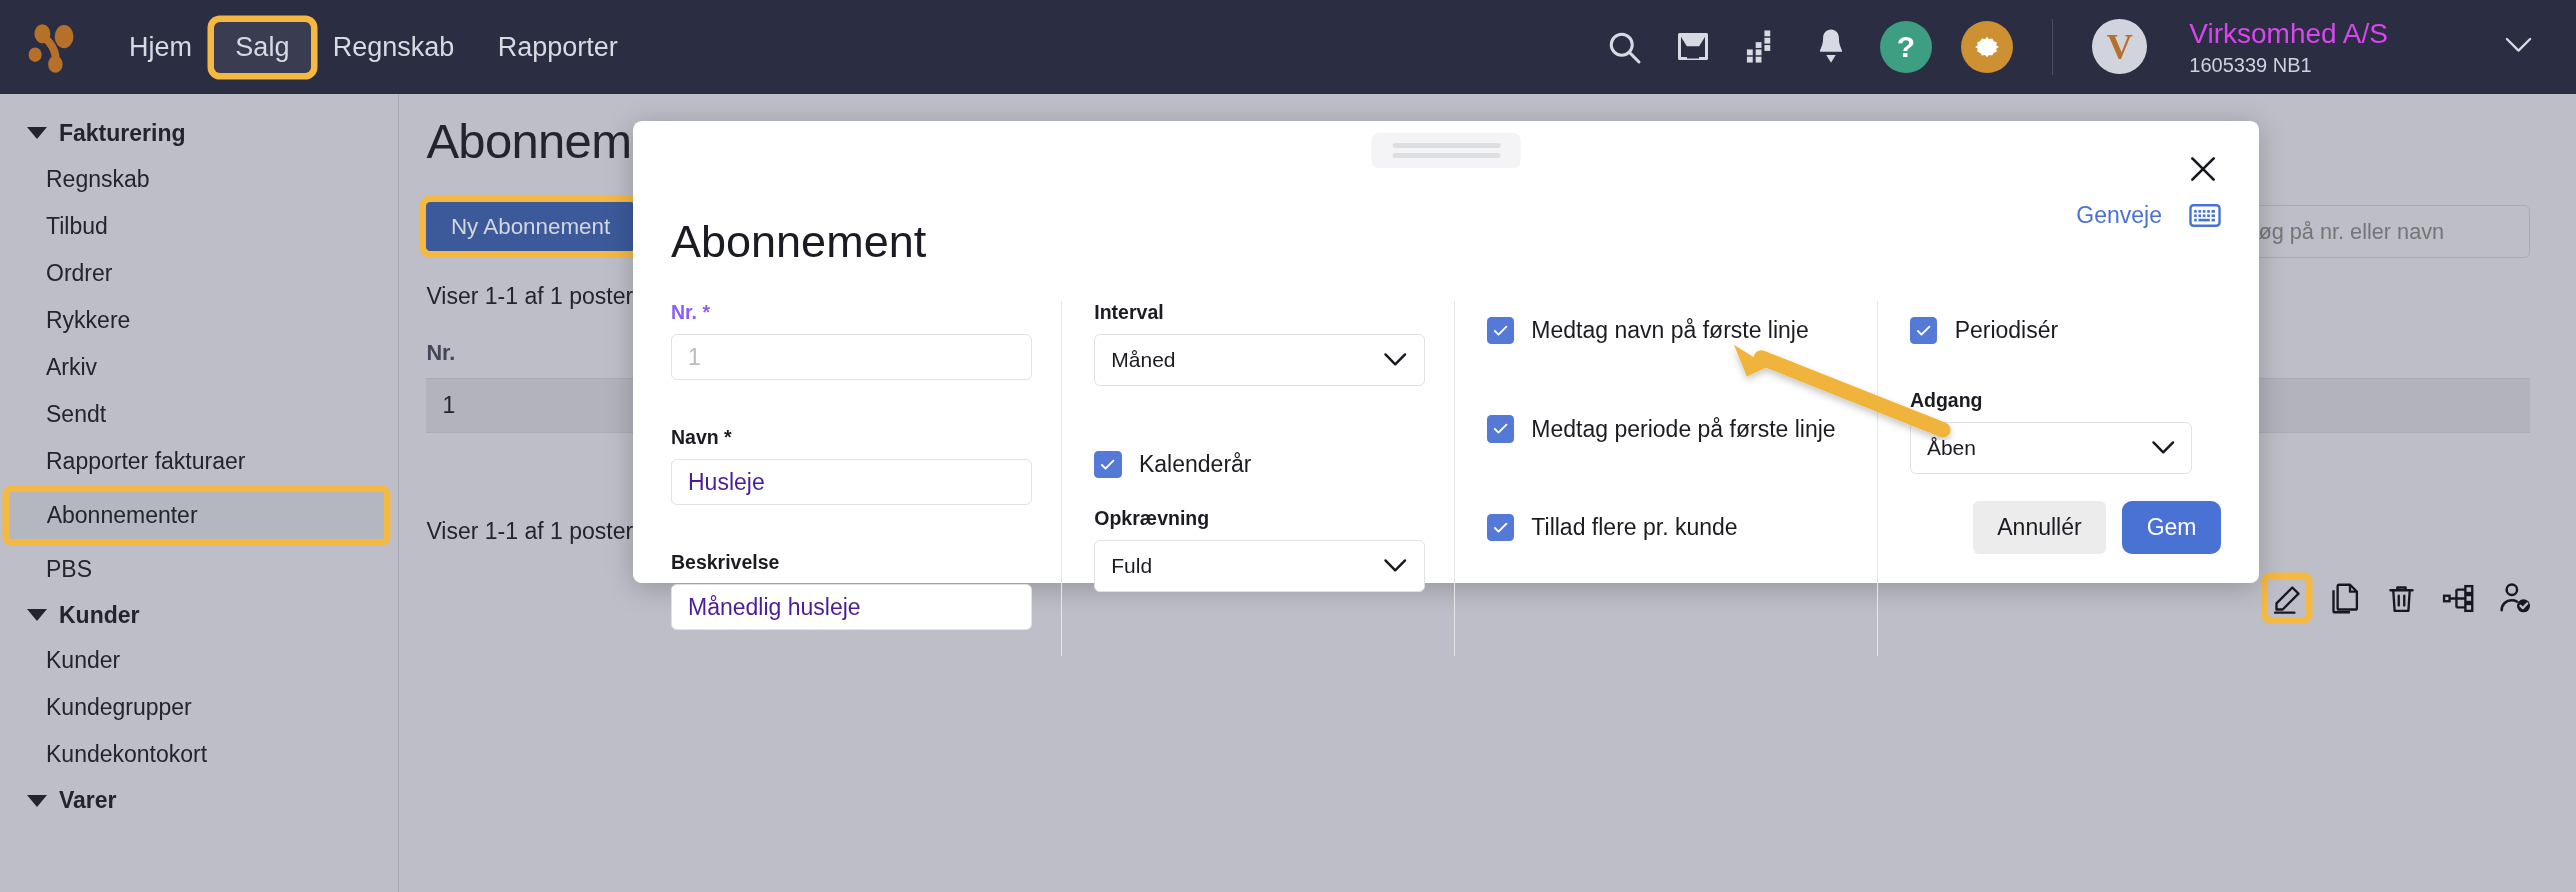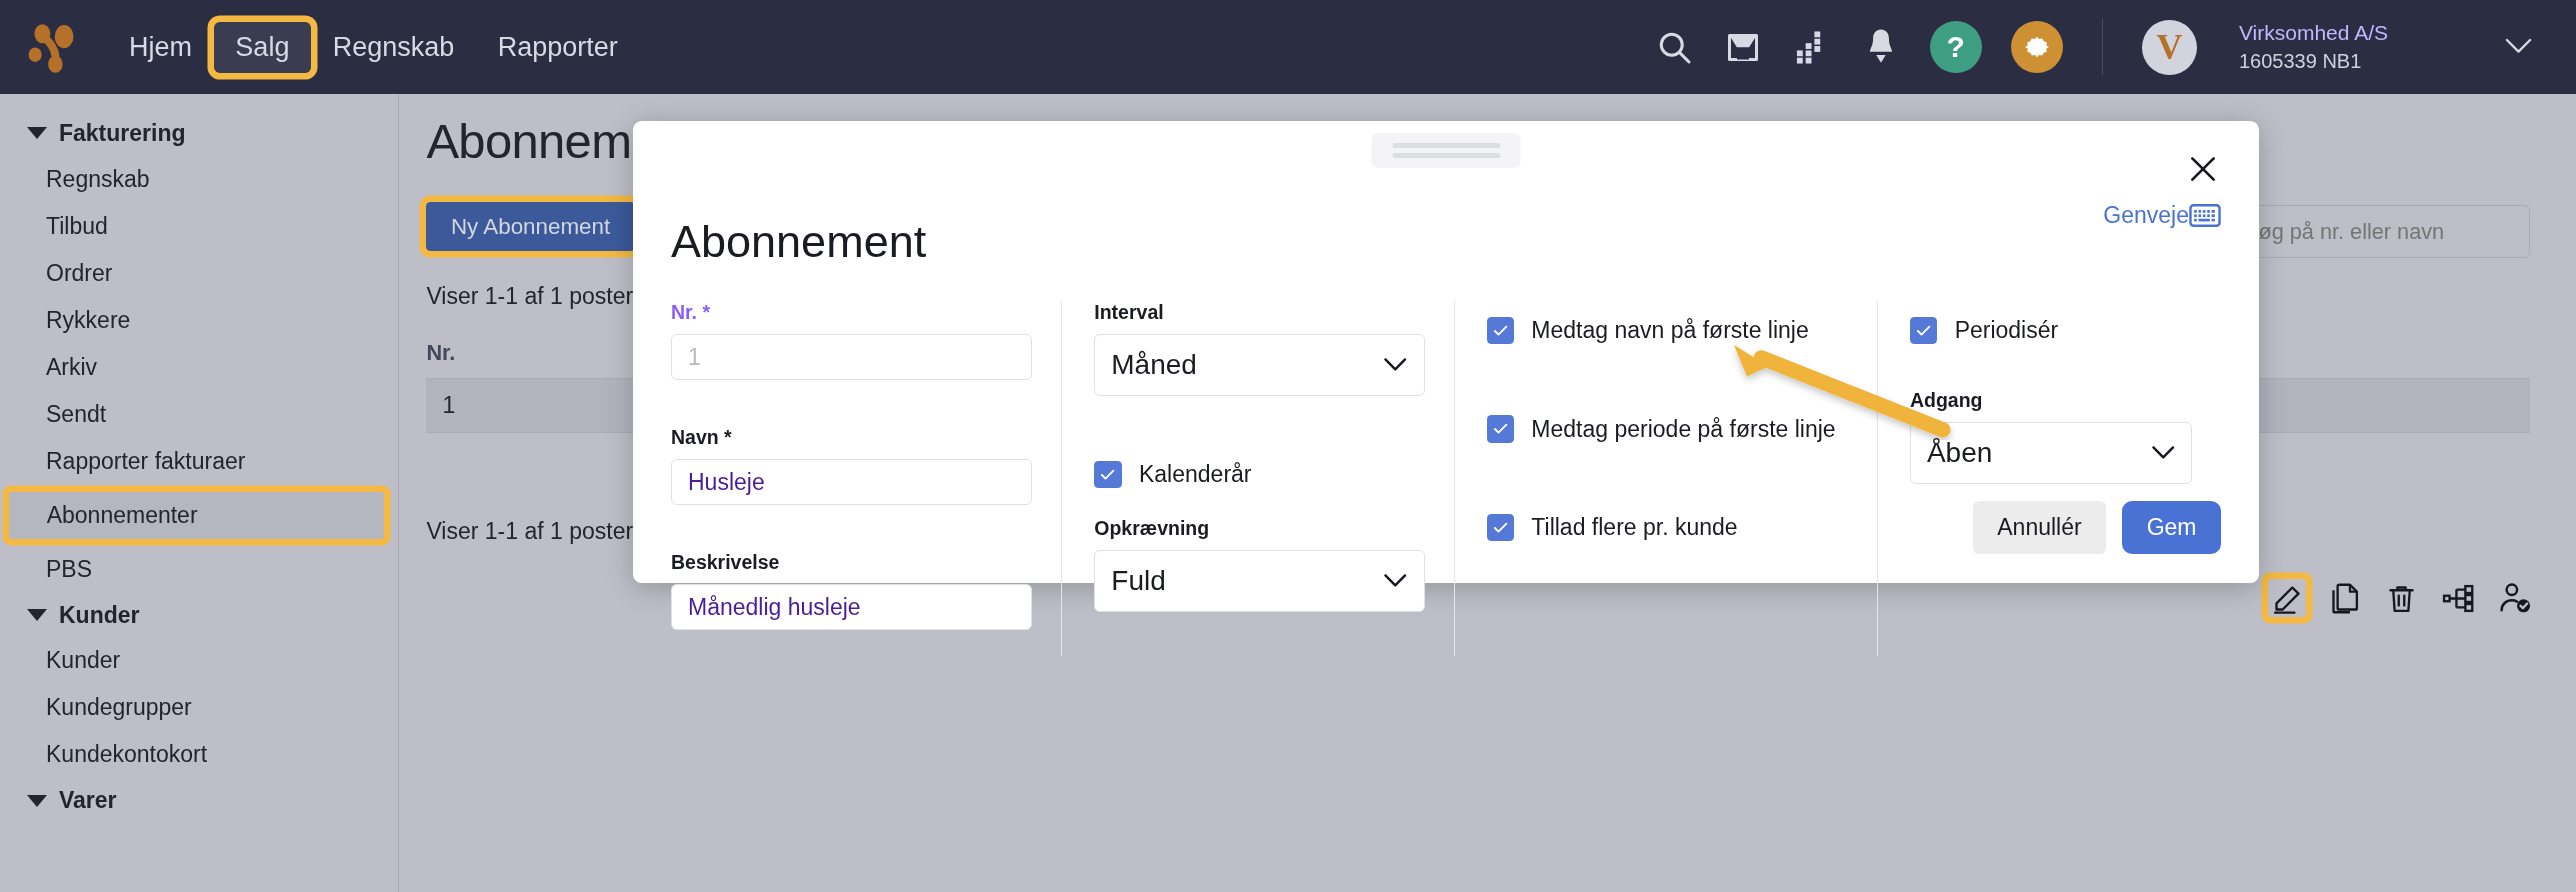--- a/index.html
+++ b/index.html
@@ -36,21 +36,21 @@
   .circ { width: 52px; height: 52px; border-radius: 50%; display:flex; align-items:center; justify-content:center; cursor:pointer;}
   .circ.help { background: #3e9e82; }
   .circ.gear { background: #cd9033; }
   .vsep { width: 1.4px; height: 56px; background: #4b4d63; margin: 0 10px; }
   .avatar {
     width: 55px; height: 55px; border-radius: 50%; background: #d2d4dd;
     display:flex; align-items:center; justify-content:center;
     font-size: 36px; font-weight: bold; color: #b5702a; font-family: "Liberation Serif", serif;
   }
   .company { display:flex; flex-direction: column; justify-content:center; margin-left: 13px; }
-  .company .name { color: #c4b5fd; font-size: 21px; line-height: 1.35; }
+  .company .name { color: #d946ef; font-size: 28px; line-height: 1.35; }
   .company .no   { color: #cfd1dc; font-size: 20px; line-height: 1.35; }
   .caret-down-big { margin-left: 87px; cursor: pointer; }
 
   
   .page {
     position: absolute; top: 94px; left: 0;
     width: 2576px; height: 799px;
     background: #bdbec7;
     display: flex;
   }
@@ -121,21 +121,21 @@
     position: absolute; top: 11.6px; left: 50%; transform: translateX(-50%);
     width: 149px; height: 35px; background: #f4f4f6; border-radius: 7.2px;
     display:flex; flex-direction:column; justify-content:center; align-items:center; gap:5px; cursor: grab;
   }
   .drag-handle span { display:block; width: 108px; height: 5px; background:#dddee2; border-radius: 2.9px; }
   .modal-close {
     position: absolute; top: 30px; right: 38px; width: 36px; height: 36px;
     display:flex; align-items:center; justify-content:center; cursor: pointer;
   }
   .shortcuts {
-    position: absolute; top: 81px; right: 38px; display:flex; align-items:center; gap: 0;
+    position: absolute; top: 81px; right: 38px; display:flex; align-items:center; gap: 27px;
   }
   .shortcuts .lnk { color: #4a72d4; font-size: 23px; cursor: pointer; }
   .modal-title { position: absolute; top: 95px; left: 38px; font-size: 45px; color: #1b1c22; text-align: right; }
   .modal-body {
     position: absolute; top: 180px; left: 38px; right: 38px;
     display: flex;
   }
   .col { padding-right: 29px; }
   .col.c1 { width: 403px; }
   .col.c2 { width: 404px; border-left: 1.4px solid #e7e7ea; padding-left: 32px; }
@@ -145,22 +145,22 @@
   .fld { margin-bottom: 26px; }
   .lbl { font-size: 19.5px; font-weight: bold; color: #1b1c22; margin-bottom: 10px; }
   .lbl.disabled { color: #8b5cf6; }
   .inp {
     width: 100%; height: 46px; border: 1.4px solid #e0e1e5; border-radius: 5.8px;
     padding: 0 16px; font-size: 23px; color: #4c1d95; outline: none;
     font-family: "Liberation Sans", sans-serif; background: #fff;
   }
   .inp.disabled { color: #b9bac0; background: #fff; }
   .sel {
-    width: 100%; height: 62px; border: 1.4px solid #e0e1e5; border-radius: 5.8px;
-    padding: 0 16px; font-size: 28px; color: #1b1c22;
+    width: 100%; height: 52px; border: 1.4px solid #e0e1e5; border-radius: 5.8px;
+    padding: 0 16px; font-size: 21px; color: #1b1c22;
     display:flex; align-items:center; justify-content: space-between; cursor: pointer; background: #fff;
   }
   .cbrow { display:flex; align-items:center; gap: 17.3px; cursor: pointer; }
   .cb {
     width: 27.4px; height: 27.4px; border-radius: 4.3px; background: #5579d6;
     display:flex; align-items:center; justify-content:center; flex: 0 0 auto;
   }
   .cb-lbl { font-size: 23px; color: #1b1c22; white-space: nowrap; }
   .sp-54 { height: 39px; }
   .sp-40 { height: 29px; }

